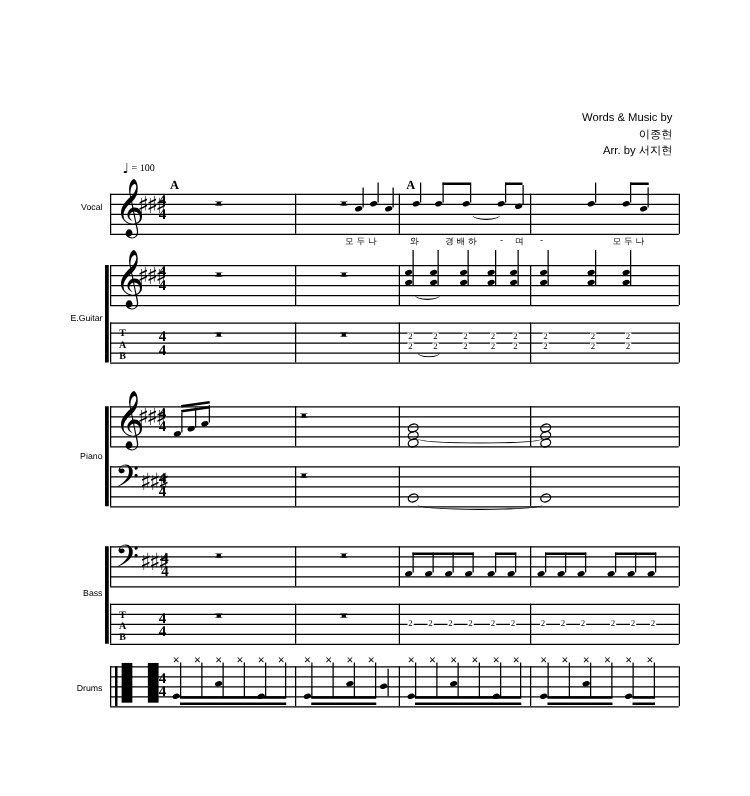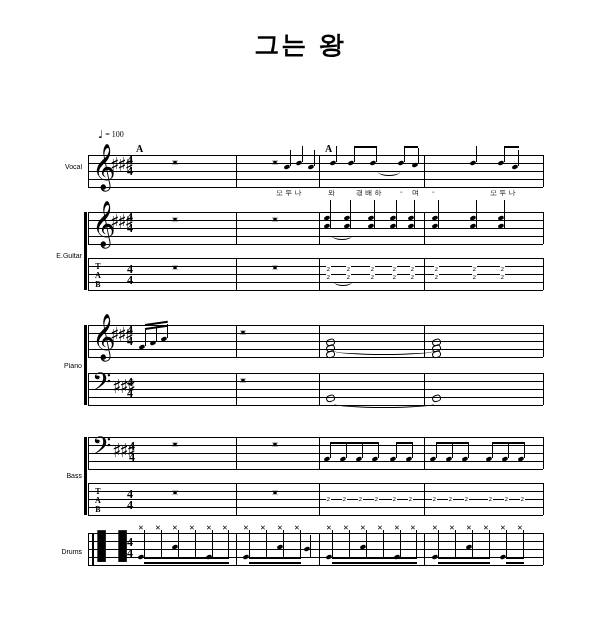--- a/index.html
+++ b/index.html
@@ -188,22 +188,26 @@
     background: #fff;
     padding: 0 0.5px;
     line-height: 7px;
   }
 </style>
 </head>
 <body>
 
 <div class="sheet">
 
-  <div class="title">그는 왕</div>
-
+
+  <div class="credits">
+    <div class="credit-line">Words &amp; Music by</div>
+    <div class="credit-line">이종현</div>
+    <div class="credit-line">Arr. by 서지현</div>
+  </div>
 
   <div class="tempo">
     <span class="note-glyph">♩</span>
     <span>= 100</span>
   </div>
 
   <div class="part-label" style="left:30px; top:163px; width:52px;">Vocal</div>
   <div class="stave" style="left:88px; top:155px;">
     <div class="line"></div>
       <div class="line"></div>

